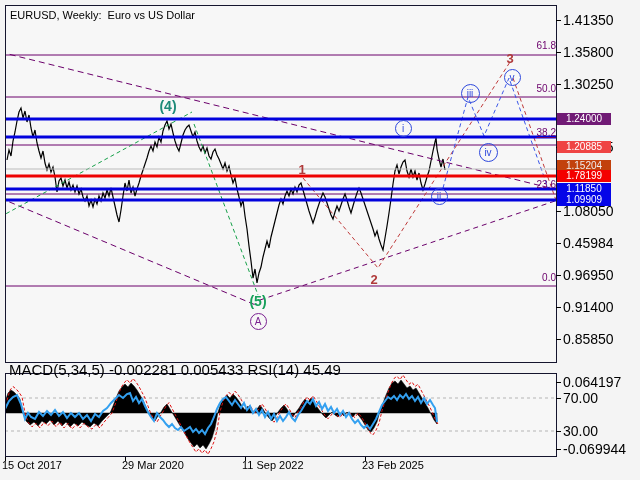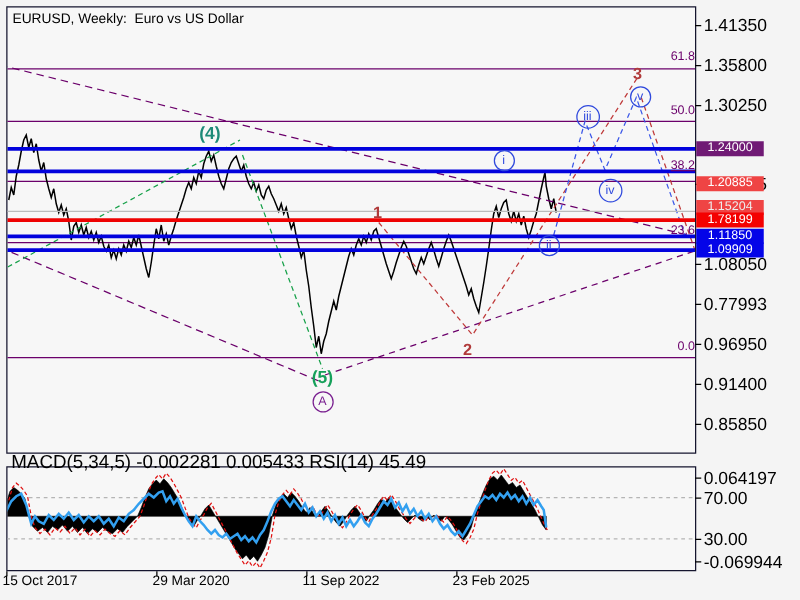--- a/index.html
+++ b/index.html
@@ -73,36 +73,36 @@
       <div class="lbl axis-lbl" style="left: 563px; top: 14px;">1.41350</div>
       <div class="tickdash" style="left: 556px; top: 52px;"></div>
       <div class="lbl axis-lbl" style="left: 563px; top: 46px;">1.35800</div>
       <div class="tickdash" style="left: 556px; top: 84px;"></div>
       <div class="lbl axis-lbl" style="left: 563px; top: 78px;">1.30250</div>
       <div class="tickdash" style="left: 556px; top: 147px;"></div>
       <div class="lbl axis-lbl" style="left: 563px; top: 141px;">2.24645</div>
       <div class="tickdash" style="left: 556px; top: 211px;"></div>
       <div class="lbl axis-lbl" style="left: 563px; top: 205px;">1.08050</div>
       <div class="tickdash" style="left: 556px; top: 243px;"></div>
-      <div class="lbl axis-lbl" style="left: 563px; top: 237px;">0.77993</div>
+      <div class="lbl axis-lbl" style="left: 563px; top: 237px;">0.45984</div>
       <div class="tickdash" style="left: 556px; top: 275px;"></div>
       <div class="lbl axis-lbl" style="left: 563px; top: 269px;">0.96950</div>
       <div class="tickdash" style="left: 556px; top: 307px;"></div>
       <div class="lbl axis-lbl" style="left: 563px; top: 301px;">0.91400</div>
       <div class="tickdash" style="left: 556px; top: 339px;"></div>
       <div class="lbl axis-lbl" style="left: 563px; top: 333px;">0.85850</div>
       <div class="tickdash" style="left: 556px; top: 382px;"></div>
       <div class="lbl axis-lbl" style="left: 563px; top: 376px;">0.064197</div>
       <div class="tickdash" style="left: 556px; top: 398px;"></div>
       <div class="lbl axis-lbl" style="left: 563px; top: 392px;">70.00</div>
       <div class="tickdash" style="left: 556px; top: 431px;"></div>
       <div class="lbl axis-lbl" style="left: 563px; top: 425px;">30.00</div>
       <div class="tickdash" style="left: 556px; top: 449px;"></div>
       <div class="lbl axis-lbl" style="left: 563px; top: 443px;">-0.069944</div>
-      <div class="badge" style="top: 160px; background: #ef4444; color: rgb(238, 238, 238);">1.15204</div>
+      <div class="badge" style="top: 160px; background: #c2410c; color: rgb(238, 238, 238);">1.15204</div>
       <div class="badge" style="top: 113px; background: #701a75;">1.24000</div>
       <div class="badge" style="top: 131px; background: #ef4444; margin-top: 10px;">1.20885</div>
       <div class="badge" style="top: 170px; background: rgb(244, 0, 0);">1.78199</div>
       <div class="badge" style="top: 183px; background: rgb(4, 4, 232);">1.11850</div>
       <div class="badge" style="top: 194px; background: rgb(4, 4, 232);">1.09909</div>
       <div class="fib-lbl" style="left: 512px; top: 40px;">61.8</div>
       <div class="fib-lbl" style="left: 512px; top: 83px;">50.0</div>
       <div class="fib-lbl" style="left: 512px; top: 127px; text-decoration: underline;">38.2</div>
       <div class="fib-lbl" style="left: 512px; top: 179px;">23.6</div>
       <div class="fib-lbl" style="left: 512px; top: 272px;">0.0</div>

